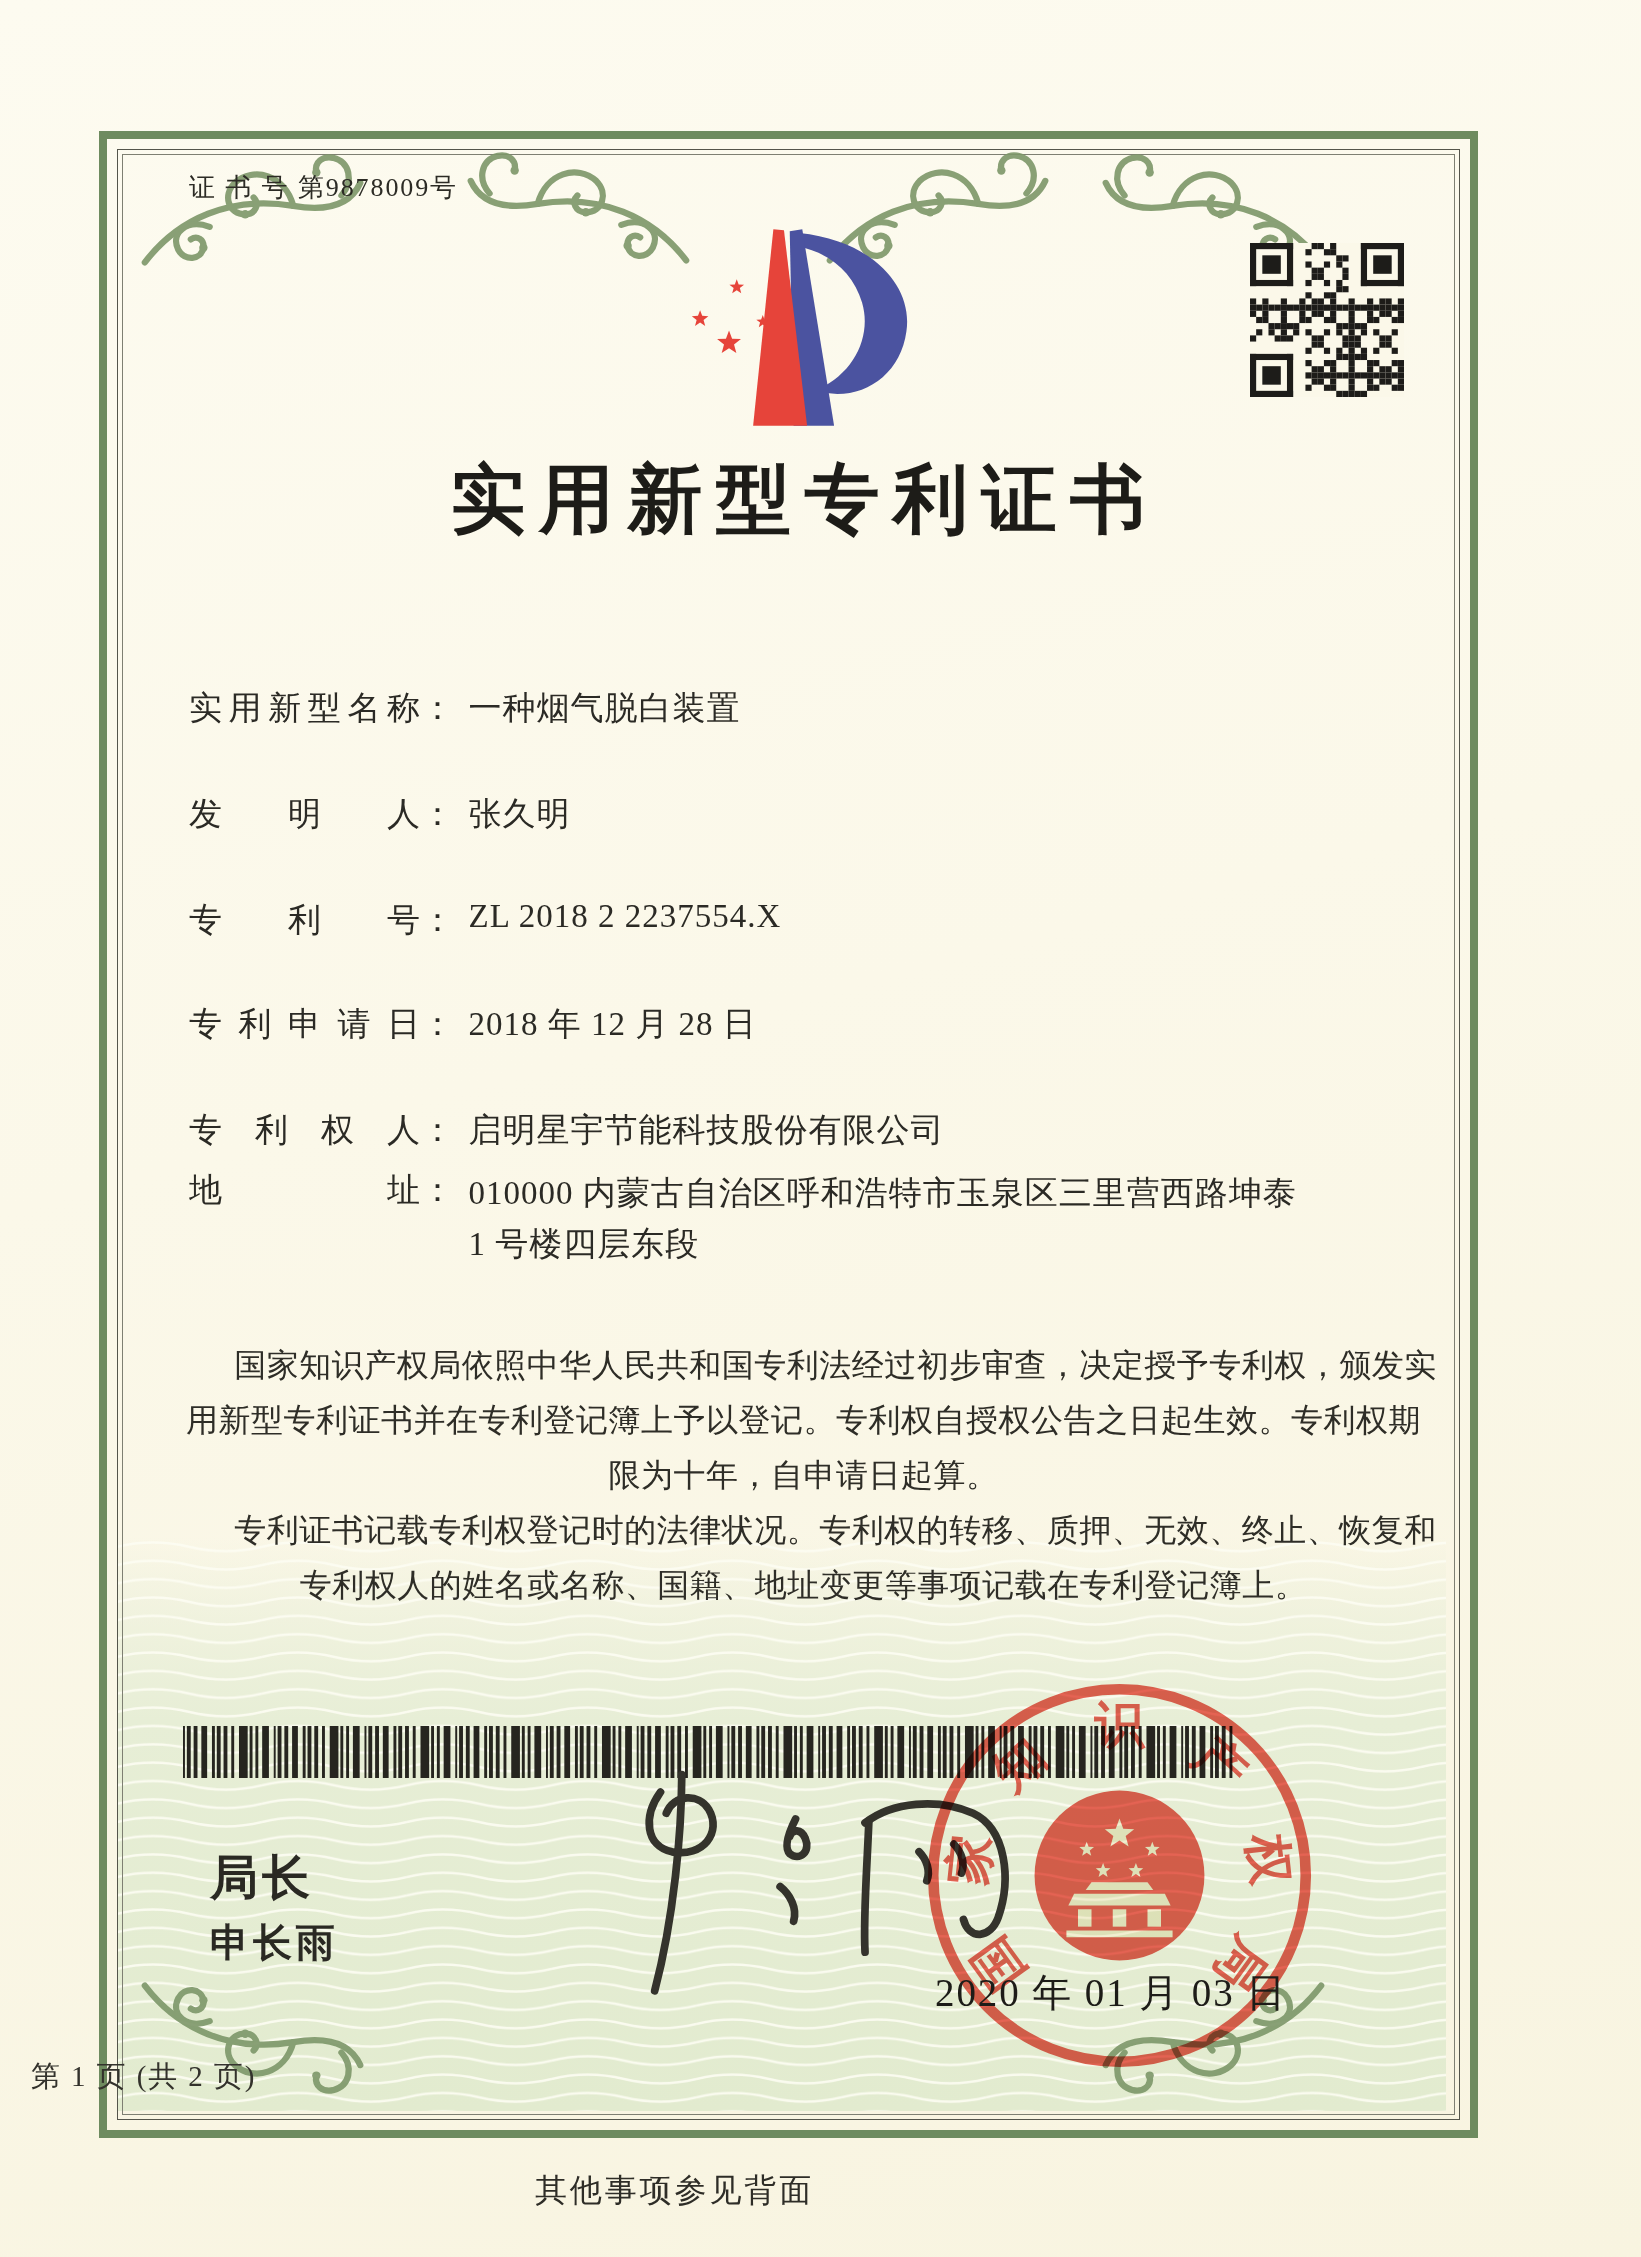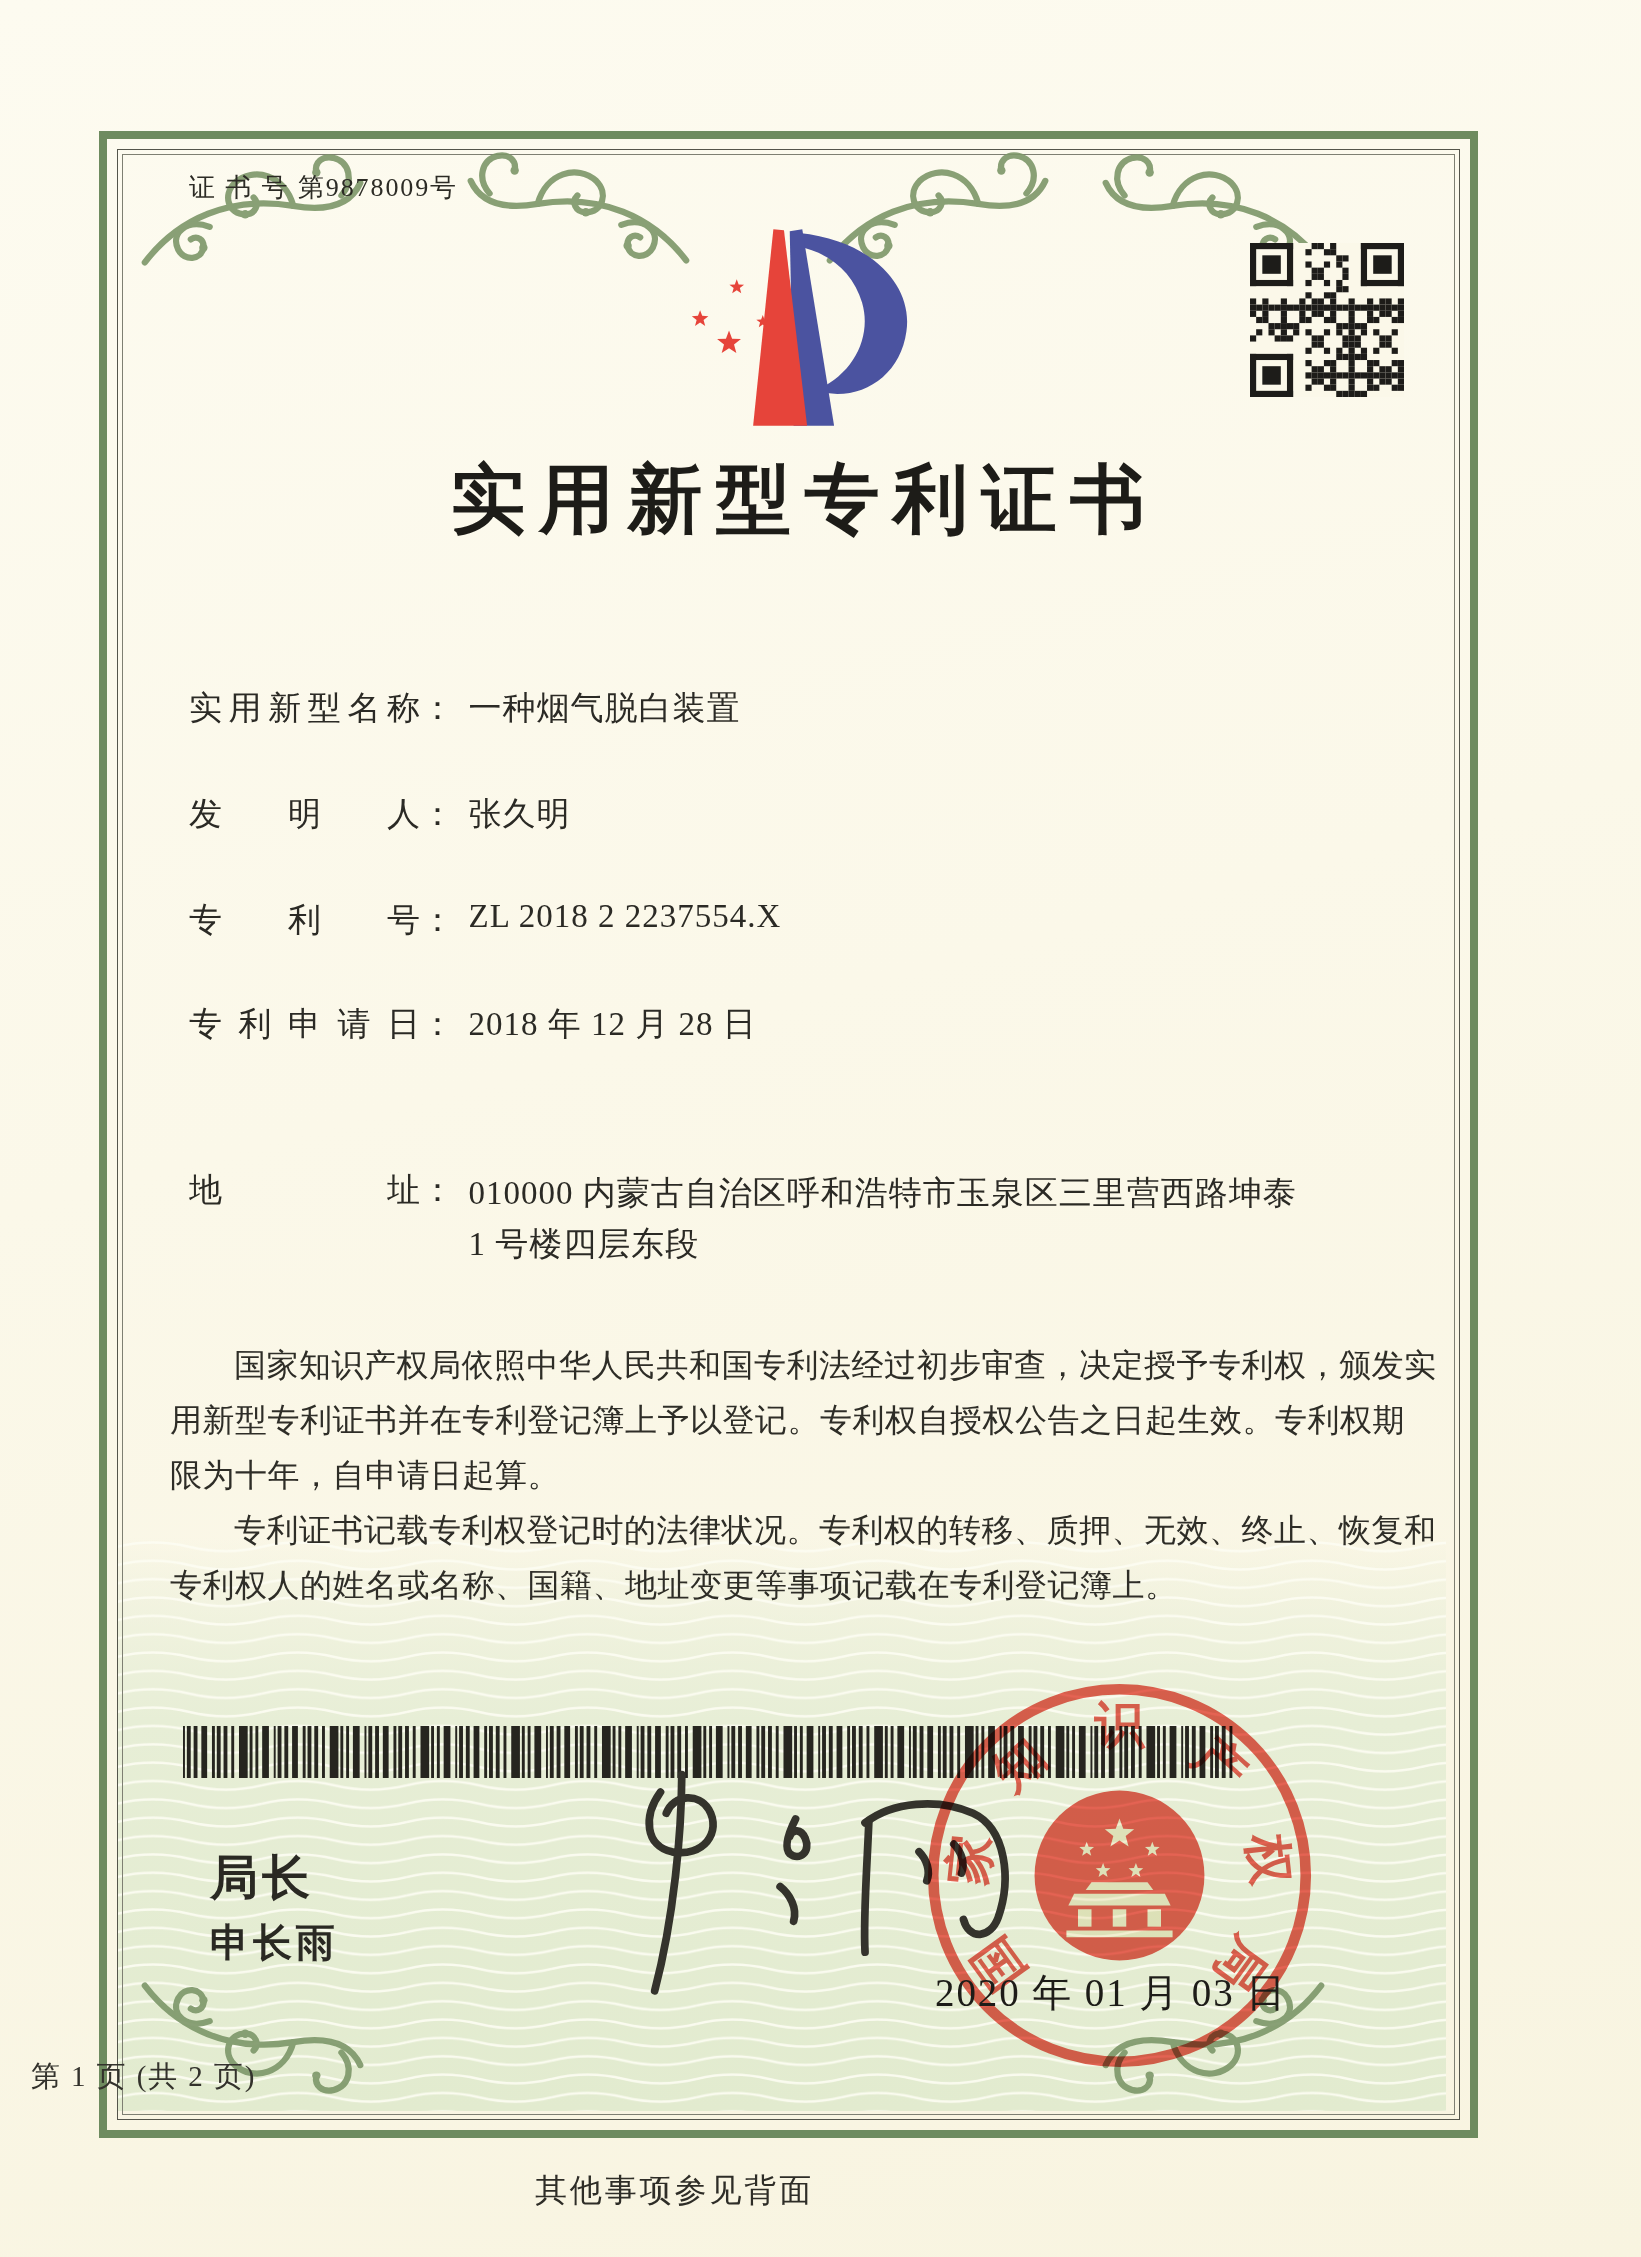--- a/index.html
+++ b/index.html
@@ -27,21 +27,21 @@
   .field-row{left:189px;font-size:33px;color:#2b2a25;letter-spacing:1px;white-space:nowrap;}
   .flabel{display:inline-block;width:232px;text-align:justify;text-align-last:justify;vertical-align:top;}
   .fcolon{display:inline-block;vertical-align:top;margin-right:13.5px;}
   .fvalue{vertical-align:top;}
   .addr{white-space:normal;}
   .addr .fvalue{display:inline-block;width:850px;line-height:1.55;}
   .grant-right{position:absolute;left:684px;top:0;white-space:nowrap;}
   
   .body-text{left:170px;top:1338px;width:1267px;font-size:32px;line-height:1.72;
              color:#2e2d27;letter-spacing:0.5px;}
-  .body-text p{margin:0;text-indent:2em;}
+  .body-text p{margin:0;text-indent:2em;text-align:center;}
   
   .waveband{left:117px;top:1537px;width:1329px;height:574px;
             background:linear-gradient(180deg,rgba(231,238,215,0) 0,rgba(231,238,215,.5) 77px,
                        #e7eed6 183px,#e2ebcf 100%);}
   .waveband svg{position:absolute;left:0;top:0;width:100%;height:100%;}
   
   .barcode{left:183px;top:1726px;width:1060px;height:52px;}
   .signer-title{left:210px;top:1846px;font-family:"Liberation Sans","DejaVu Sans",sans-serif;
                 font-size:48px;font-weight:600;color:#2a2923;letter-spacing:3.9px;}
   .signer-name{left:210px;top:1916px;font-family:"Liberation Sans","DejaVu Sans",sans-serif;
@@ -346,20 +346,23 @@
   </div>
   <div class="abs field-row" style="top:792px">
     <span class="flabel">发明人</span><span class="fcolon">：</span><span class="fvalue">张久明</span>
   </div>
   <div class="abs field-row" style="top:898px">
     <span class="flabel">专利号</span><span class="fcolon">：</span><span class="fvalue">ZL 2018 2 2237554.X</span>
   </div>
   <div class="abs field-row" style="top:1002px">
     <span class="flabel">专利申请日</span><span class="fcolon">：</span><span class="fvalue">2018 年 12 月 28 日</span>
   </div>
+  <div class="abs field-row" style="top:1108px">
+    <span class="flabel">专利权人</span><span class="fcolon">：</span><span class="fvalue">启明星宇节能科技股份有限公司</span>
+  </div>
   <div class="abs field-row addr" style="top:1168px">
     <span class="flabel">地址</span><span class="fcolon">：</span><span class="fvalue">010000 内蒙古自治区呼和浩特市玉泉区三里营西路坤泰 1 号楼四层东段</span>
   </div>
 
 
   <div class="abs body-text">
     <p>国家知识产权局依照中华人民共和国专利法经过初步审查，决定授予专利权，颁发实用新型专利证书并在专利登记簿上予以登记。专利权自授权公告之日起生效。专利权期限为十年，自申请日起算。</p>
     <p>专利证书记载专利权登记时的法律状况。专利权的转移、质押、无效、终止、恢复和专利权人的姓名或名称、国籍、地址变更等事项记载在专利登记簿上。</p>
   </div>
 

